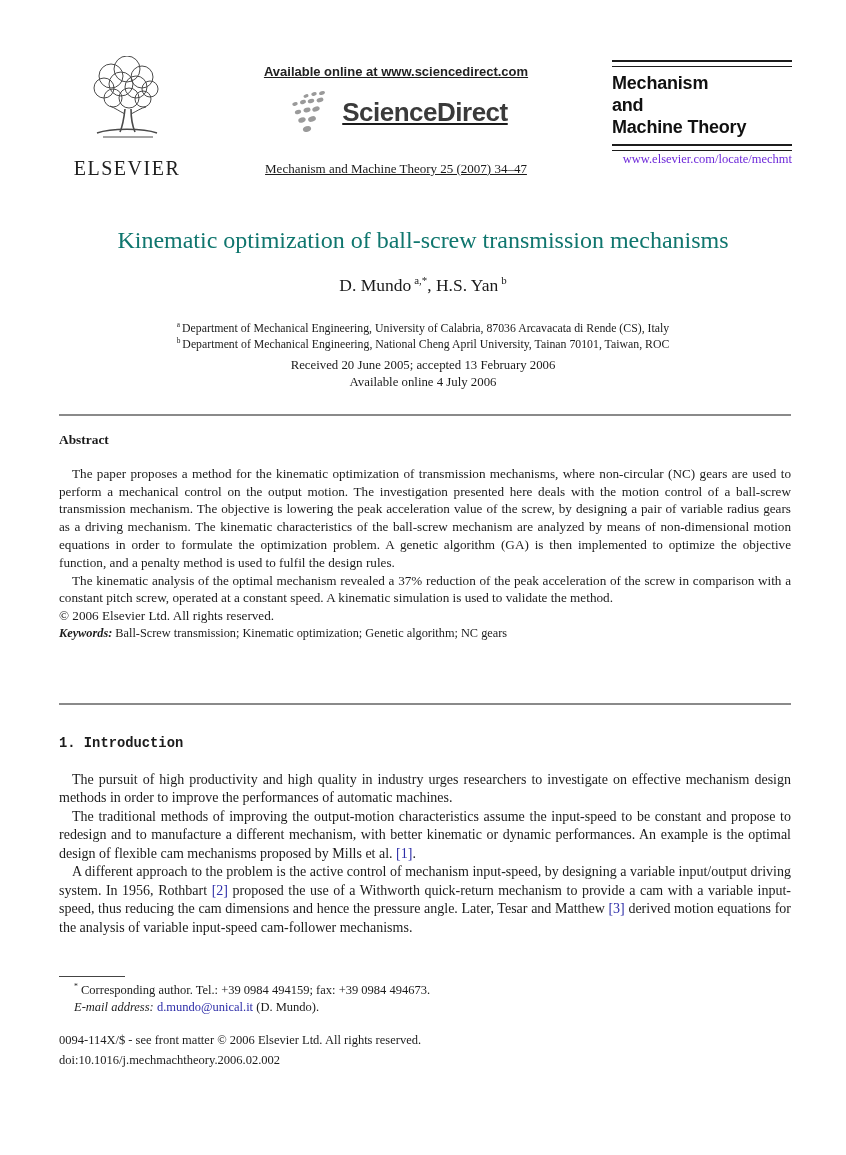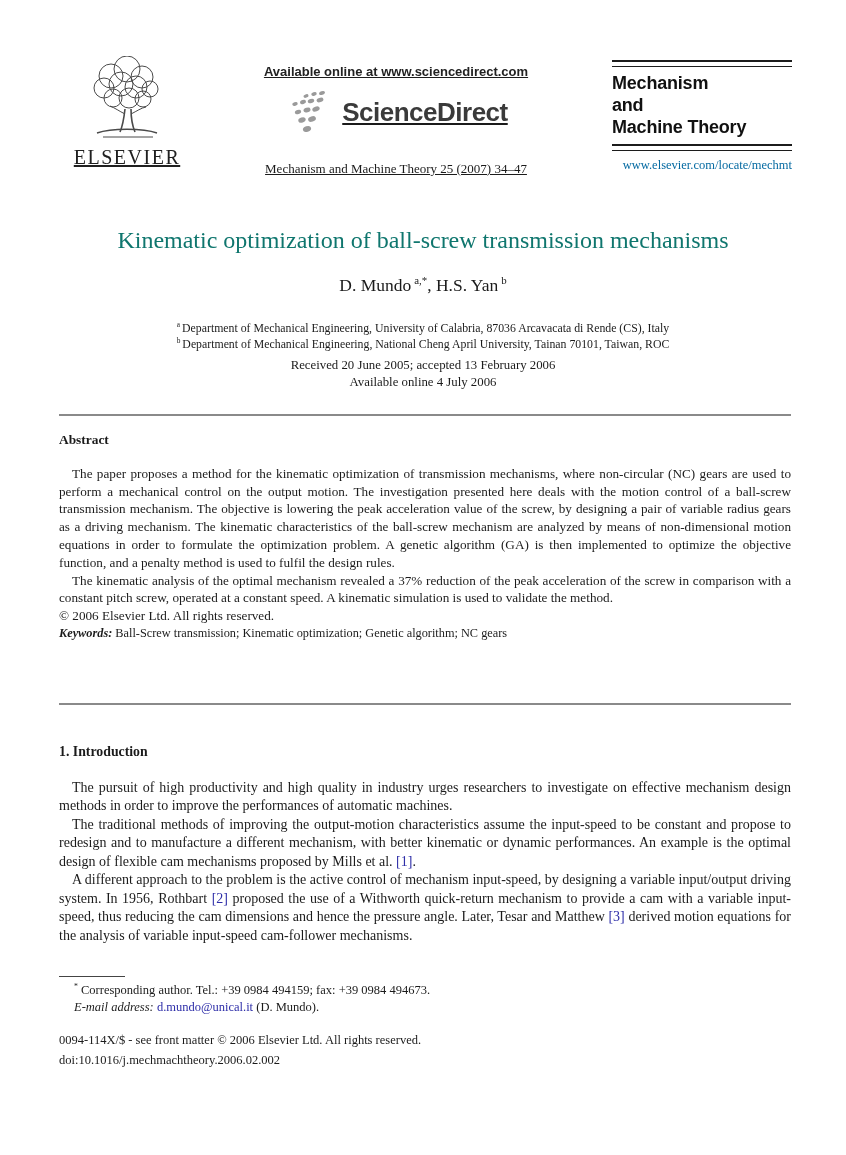--- a/index.html
+++ b/index.html
@@ -3,31 +3,31 @@
 <meta charset="utf-8">
 <style>
   html,body{margin:0;padding:0;background:#e8e8e8;}
   .page{
     position:relative;width:846px;height:1155px;background:#ffffff;
     font-family:"Liberation Serif",serif;color:#1b1b1b;overflow:hidden;
     margin:0 auto;
   }
   
   .elsevier-block{position:absolute;left:60px;top:56px;width:134px;text-align:center;}
-  .elsevier-word{font-family:"Liberation Serif",serif;font-size:20px;letter-spacing:1.5px;color:#202020;margin-top:2px;text-decoration:underline;}
+  .elsevier-word{font-family:"Liberation Serif",serif;font-size:20px;letter-spacing:1.5px;color:#202020;margin-top:13px;}
   .center-col{position:absolute;left:236px;top:64px;width:320px;text-align:center;text-decoration:underline;}
   .avail{font-family:"Liberation Sans",sans-serif;font-weight:bold;font-size:13px;color:#222;}
   .sd-logo{margin-top:10px;display:flex;align-items:center;justify-content:center;gap:6px;}
   .sd-word{font-family:"Liberation Sans",sans-serif;font-weight:bold;font-size:26px;color:#3a3a3a;letter-spacing:-0.5px;}
   .citation{margin-top:26px;font-size:13px;color:#1b1b1b;}
   .right-col{position:absolute;left:612px;top:60px;width:180px;}
   .jn-inner{}
   .double-rule{height:4px;border-top:2px solid #1c1c1c;border-bottom:1px solid #1c1c1c;}
   .jn-lines{font-family:"Liberation Sans",sans-serif;font-weight:bold;font-size:18px;line-height:22px;color:#111;padding:5px 0 6px 0;letter-spacing:-0.2px;}
-  .jn-url{margin-top:7px;font-size:12.5px;text-align:right;color:#0369a1;}
+  .jn-url{margin-top:1px;font-size:12.5px;text-align:right;color:#6d28d9;}
   
   .title{position:absolute;left:0;top:227px;width:100%;text-align:center;font-size:24px;color:#0f766e;}
   .authors{position:absolute;left:0;top:275px;width:100%;text-align:center;font-size:17.5px;}
   sup{font-size:62%;vertical-align:super;line-height:0;}
   .authors sup{margin-left:3px;}
   .affils{position:absolute;left:0;top:320px;width:100%;text-align:center;font-size:11.8px;line-height:16px;color:#1b1b1b;}
   .affils sup{margin-right:2px;}
   .dates{position:absolute;left:0;top:357px;width:100%;text-align:center;font-size:12.8px;line-height:16.5px;}
   
   .rule{position:absolute;left:59px;width:732px;height:2px;background:#8a8a8a;}
@@ -35,21 +35,21 @@
   .rule-2{top:703px;}
   
   .abstract-sec{position:absolute;left:59px;top:431px;width:732px;font-size:13.2px;line-height:17.8px;}
   .abstract-sec h2{font-size:13.4px;margin:0 0 16px 0;font-weight:bold;}
   .abstract-sec p{margin:0;text-align:justify;text-indent:13px;}
   .no-indent{text-indent:0 !important;}
   .keywords{margin-top:17px;font-size:12.3px;text-align:left;text-indent:0;}
   .kw-label{font-style:italic;font-weight:bold;}
   
   .intro-sec{position:absolute;left:59px;top:735px;width:732px;font-size:14px;line-height:18.5px;}
-  .intro-sec h2{font-size:13.8px;margin:8px 0 17px 0;font-weight:bold;}
+  .intro-sec h2{font-size:13.8px;margin:0 0 17px 0;font-weight:bold;font-family:Liberation Mono, monospace;}
   .intro-sec p{margin:0;text-align:justify;text-indent:13px;}
   .ref{color:#2d2da8;}
   
   .footnote{position:absolute;left:59px;top:976px;width:560px;font-size:12.5px;line-height:16.5px;}
   .fn-rule{width:66px;height:1px;background:#444;margin-bottom:5px;}
   .fn-line{padding-left:15px;}
   .fn-email-label{font-style:italic;}
   .link{color:#2d2da8;}
   
   .footer{position:absolute;left:59px;top:1031px;width:732px;font-size:12.5px;line-height:19.5px;}

